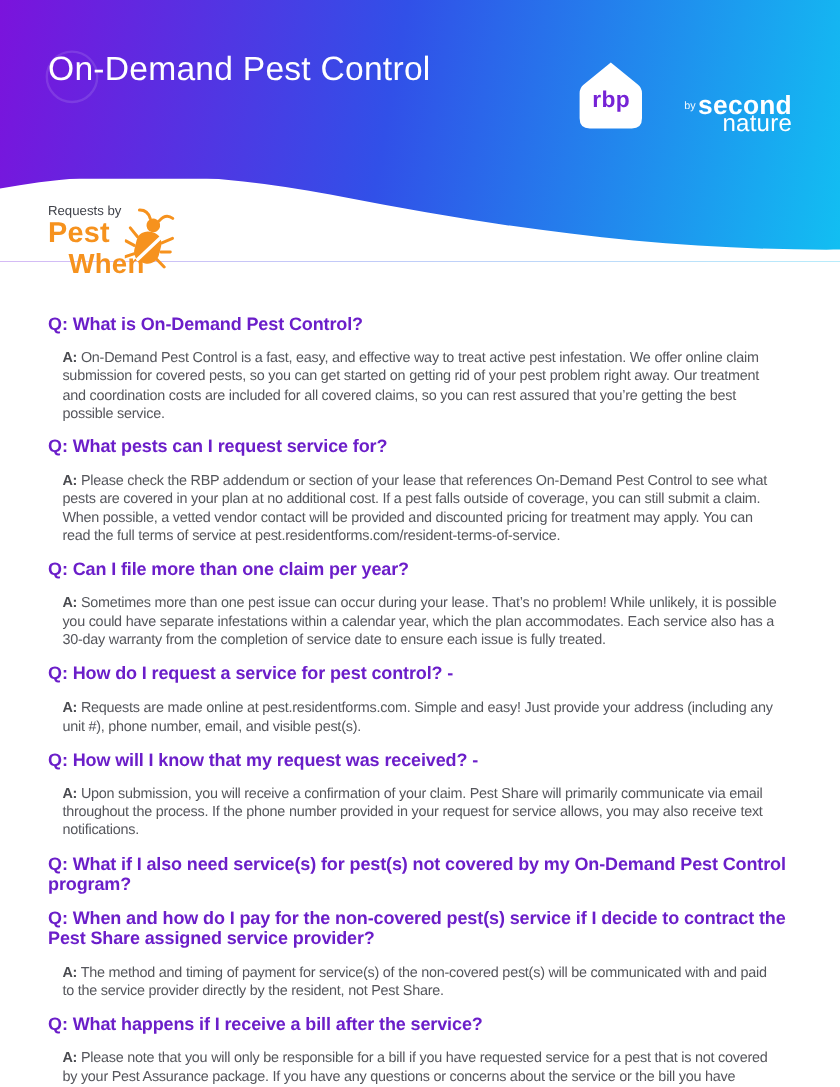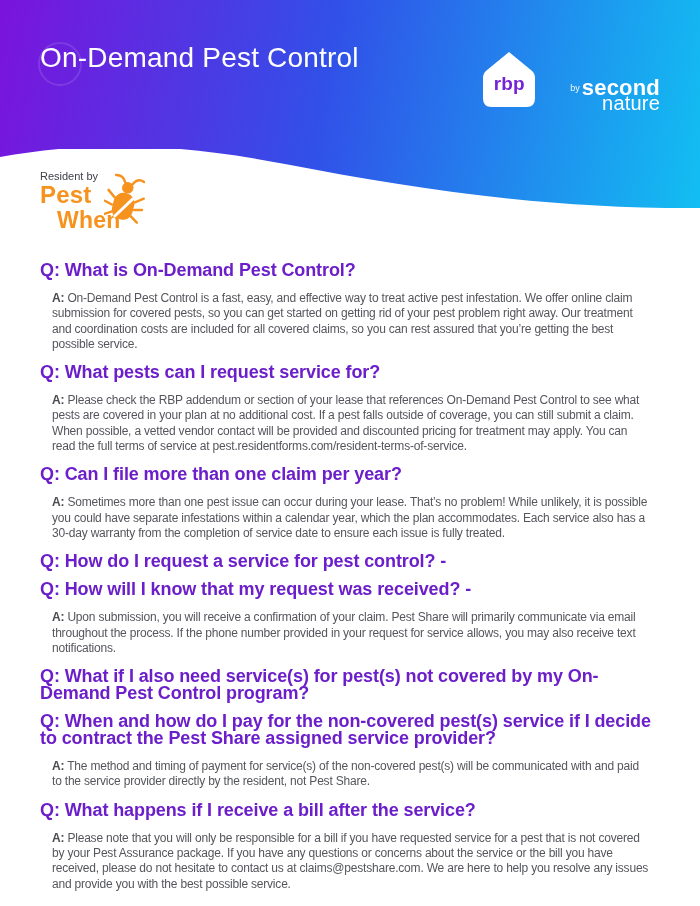--- a/index.html
+++ b/index.html
@@ -48,21 +48,21 @@
   .ps-pest{font-size:24px;font-weight:700;color:var(--pestshare-orange,#F6921E);line-height:22px;letter-spacing:.2px;}
   .ps-share{font-size:23px;font-weight:700;color:var(--pestshare-orange,#F6921E);line-height:22px;margin-left:17px;letter-spacing:.2px;}
   .ps-tm{font-size:8px;vertical-align:super;font-weight:700;}
   .ps-bug{position:absolute;left:64px;top:0px;}
 
   
   .faq-list{padding:24px 38px 20px 40px;}
   .faq-item{margin:0 0 11px 0;}
   .faq-q{
     margin:0 0 5px 0;
-    font-size:18px;font-weight:700;line-height:17px;letter-spacing:-0.1px;
+    font-size:15px;font-weight:700;line-height:17px;letter-spacing:-0.1px;
     color:var(--question-purple,#6B1EC9);
   }
   .faq-a{
     margin:12px;max-width:624px;
     font-size:12px;font-weight:400;line-height:15.3px;letter-spacing:-0.2px;
     color:var(--body-text,#55565C);
   }
   .faq-a b{font-weight:700;color:#4A4B50;}
 </style>
 </head>
@@ -93,21 +93,21 @@
         <div class="sn-line2">nature</div>
       </div>
     </div>
 
     <svg class="wave" viewBox="0 0 700 70" preserveAspectRatio="none">
       <path d="M0,8 C80,-6 160,-9 285,15 C420,41 550,60 700,59 L700,70 L0,70 Z" fill="#ffffff"></path>
     </svg>
   </header>
 
   <div class="pestshare">
-    <div class="ps-powered">Resident by</div>
+    <div class="ps-powered">Requests by</div>
     <div class="ps-pest">Pest</div>
     <div class="ps-share"><span>When</span><span class="ps-tm">™</span></div>
     <svg class="ps-bug" width="42" height="54" viewBox="-6 -4 44 56">
       <g transform="rotate(14 16 26)" fill="none" stroke="#F6921E" stroke-width="2.6" stroke-linecap="round">
         <path d="M12,9 Q8,2 1,4"></path>
         <path d="M20,9 Q24,1 31,4"></path>
         <path d="M5,27 L-3,21"></path>
         <path d="M4,35 L-4,33"></path>
         <path d="M6,42 L-2,47"></path>
         <path d="M27,27 L35,21"></path>
@@ -132,20 +132,21 @@
       <p class="faq-a"><b>A:</b> <span>Please check the RBP addendum or section of your lease that references On-Demand Pest Control to see what pests are covered in your plan at no additional cost. If a pest falls outside of coverage, you can still submit a claim. When possible, a vetted vendor contact will be provided and discounted pricing for treatment may apply. You can read the full terms of service at pest.residentforms.com/resident-terms-of-service.</span></p>
     </section>
 
     <section class="faq-item">
       <h3 class="faq-q">Q: Can I file more than one claim per year?</h3>
       <p class="faq-a"><b>A:</b> <span>Sometimes more than one pest issue can occur during your lease. That’s no problem! While unlikely, it is possible you could have separate infestations within a calendar year, which the plan accommodates. Each service also has a 30-day warranty from the completion of service date to ensure each issue is fully treated.</span></p>
     </section>
 
     <section class="faq-item">
       <h3 class="faq-q">Q: How do I request a service for pest control? -</h3>
+      <p class="faq-a"><b>A:</b> <span>Requests are made online at pest.residentforms.com. Simple and easy! Just provide your address (including any unit #), phone number, email, and visible pest(s).</span></p>
     </section>
 
     <section class="faq-item">
       <h3 class="faq-q">Q: How will I know that my request was received? -</h3>
       <p class="faq-a"><b>A:</b> <span>Upon submission, you will receive a confirmation of your claim. Pest Share will primarily communicate via email throughout the process. If the phone number provided in your request for service allows, you may also receive text notifications.</span></p>
     </section>
 
     <section class="faq-item">
       <h3 class="faq-q">Q: What if I also need service(s) for pest(s) not covered by my On-Demand Pest Control program?</h3>
     </section>

